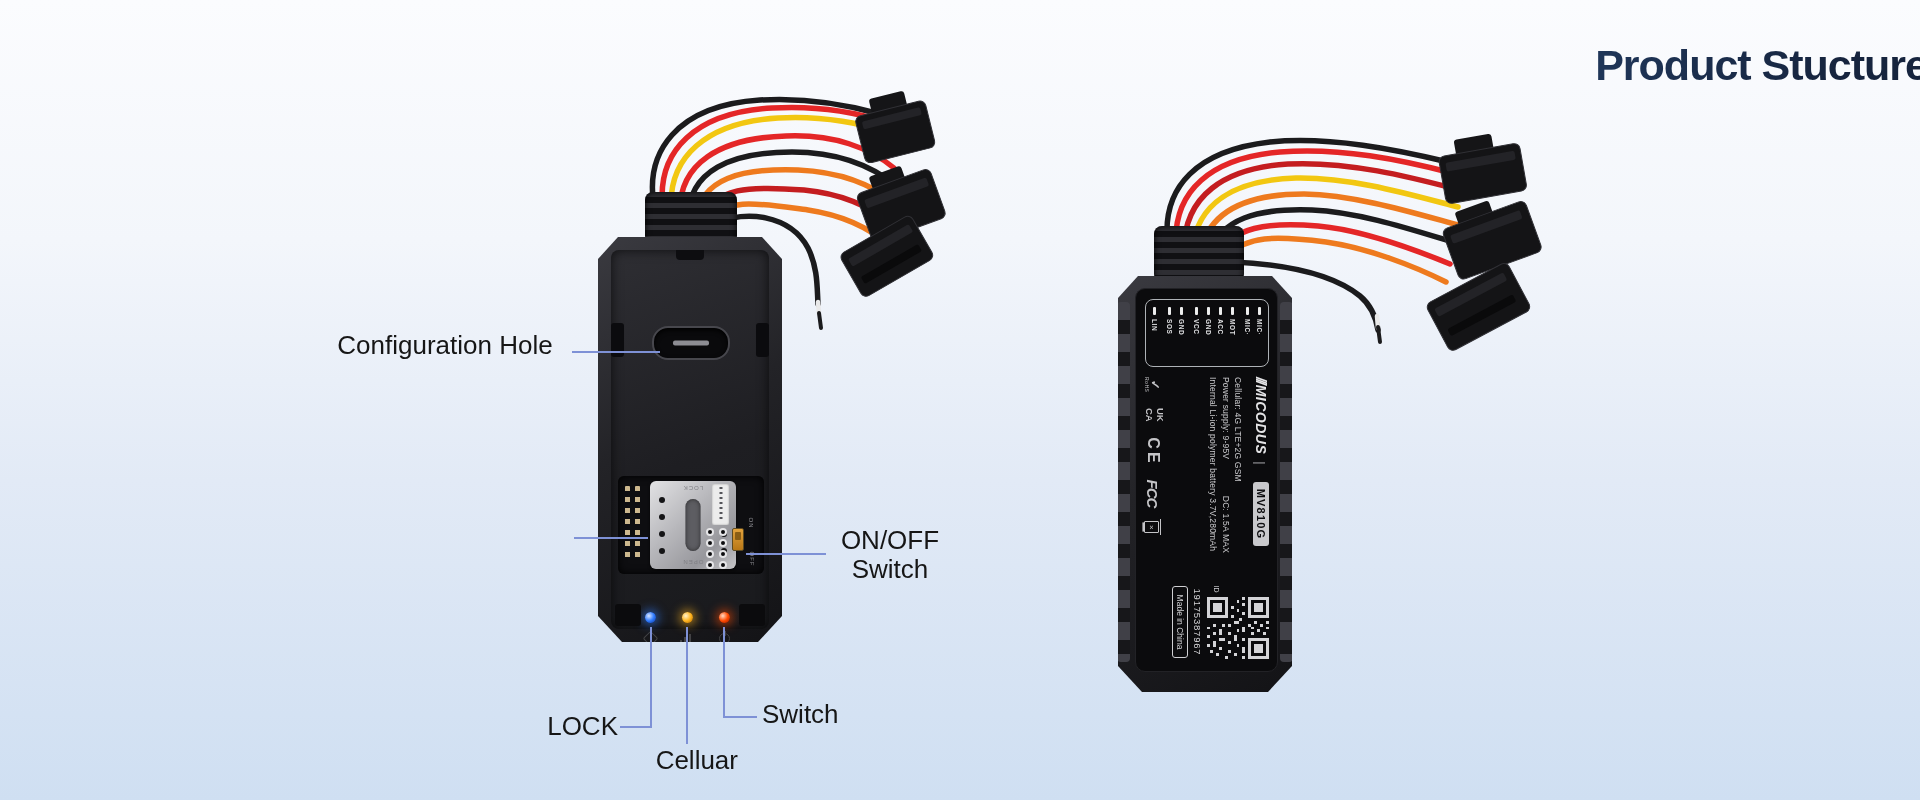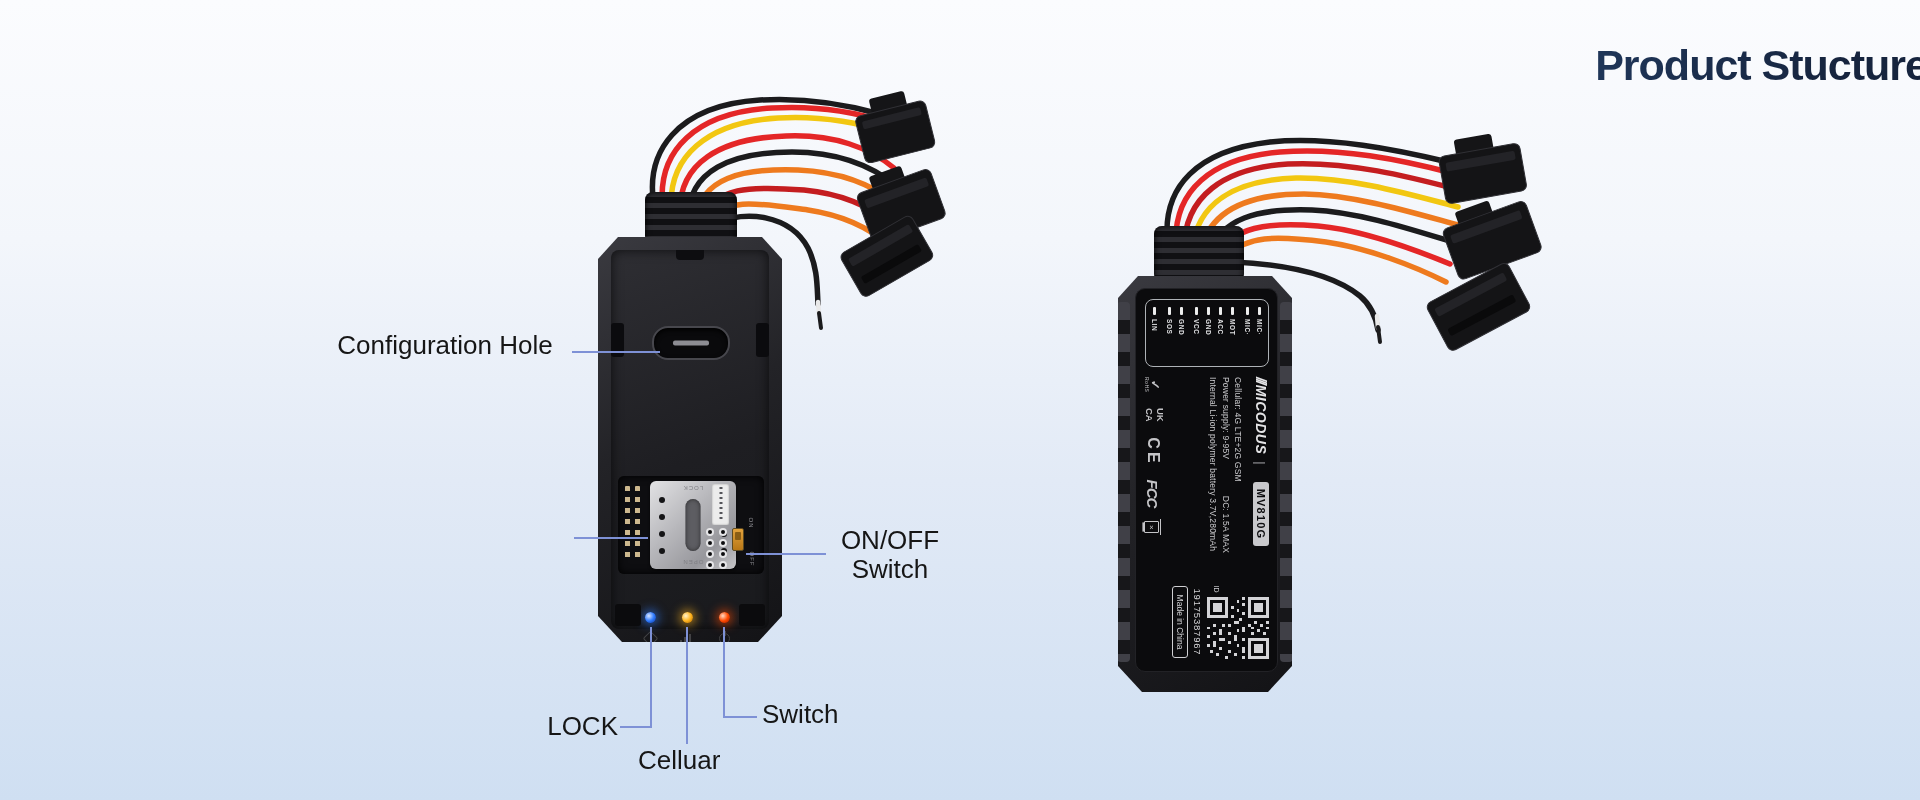--- a/index.html
+++ b/index.html
@@ -113,21 +113,21 @@
   .qr{width:62px;height:62px;}
   .idnum{font-size:9.5px;letter-spacing:.8px;color:#d4d4d7;margin-top:4px;white-space:nowrap;}
   .made{margin-top:4px;border:1px solid #cfcfd2;border-radius:3px;padding:2px 8px;font-size:8.5px;color:#d2d2d5;white-space:nowrap;}
   
   .callout{position:absolute;z-index:6;color:#161616;font-size:26px;line-height:1.1;}
   .cline{position:absolute;background:#7e91d6;z-index:6;}
   .lbl-config{left:322px;top:331px;width:246px;text-align:center;}
   .lbl-sim{left:468px;top:506px;width:104px;text-align:center;}
   .lbl-switch{left:826px;top:526px;width:128px;text-align:center;}
   .lbl-gnss{left:542px;top:712px;width:76px;text-align:right;}
-  .lbl-cell{left:638px;top:746px;width:100px;text-align:left;}
+  .lbl-cell{left:638px;top:746px;width:100px;text-align:right;}
   .lbl-power{left:762px;top:700px;width:96px;text-align:left;}
 </style>
 </head>
 <body>
 
 <div class="canvas">
 
   <h1 class="title">Product Stucture</h1>
 
   <svg class="wires" width="1920" height="800" viewBox="0 0 1920 800" fill="none">

